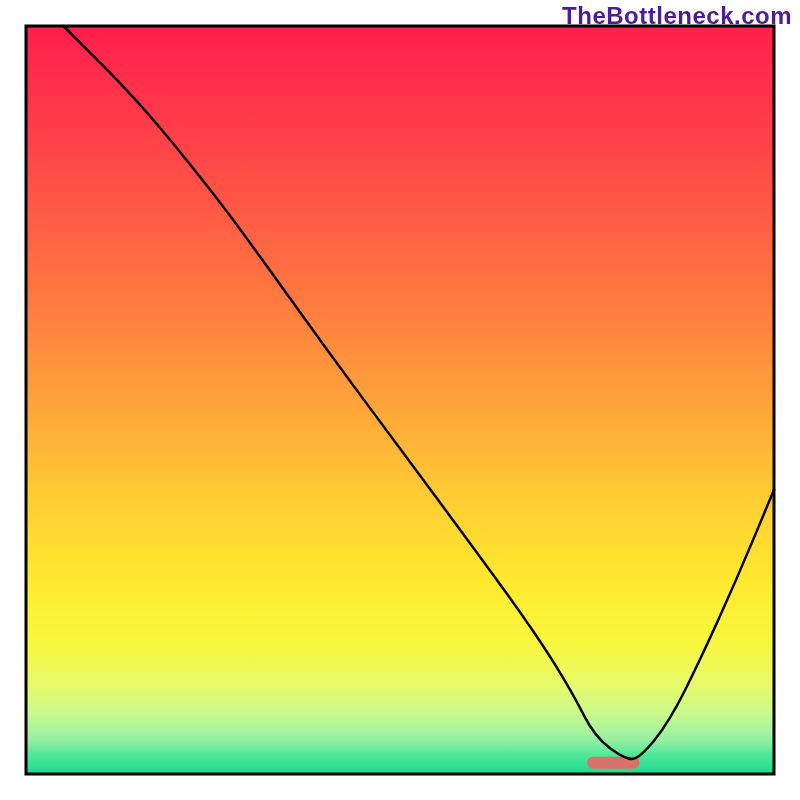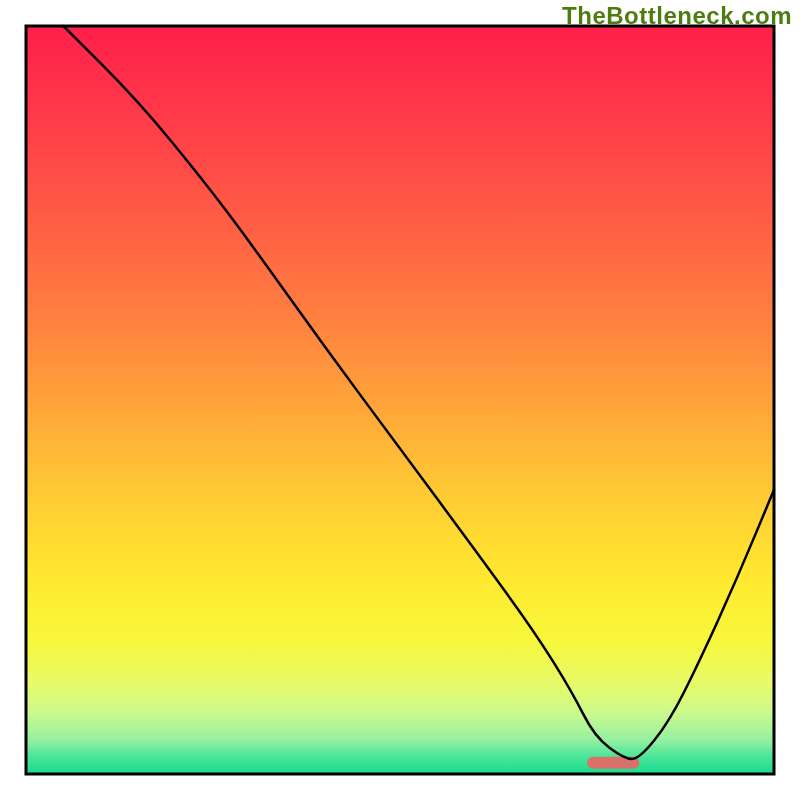--- a/index.html
+++ b/index.html
@@ -14,21 +14,21 @@
     position: relative;
     width: 800px;
     height: 800px;
   }
   .watermark {
     position: absolute;
     top: 2px;
     right: 8px;
     font-size: 24px;
     font-weight: bold;
-    color: #4d7c0f;
+    color: #4c1d95;
     letter-spacing: 0.5px;
     z-index: 10;
   }
   svg.plot {
     position: absolute;
     left: 0;
     top: 0;
   }
 </style>
 </head>

